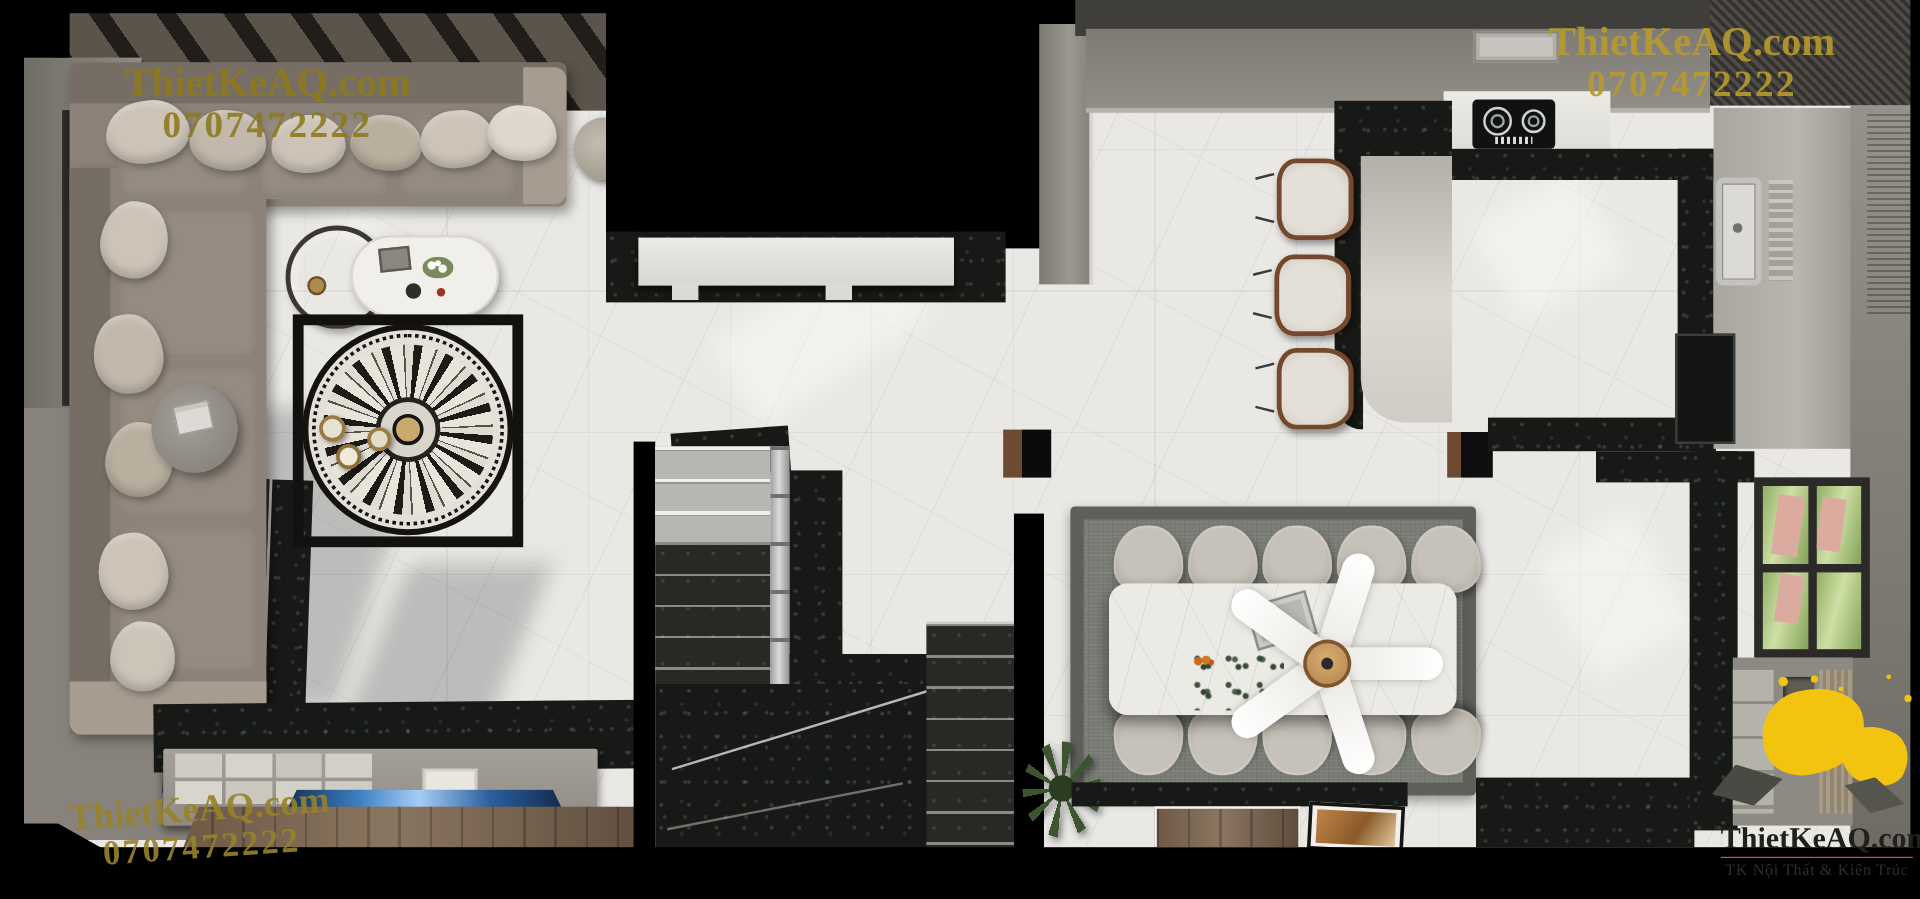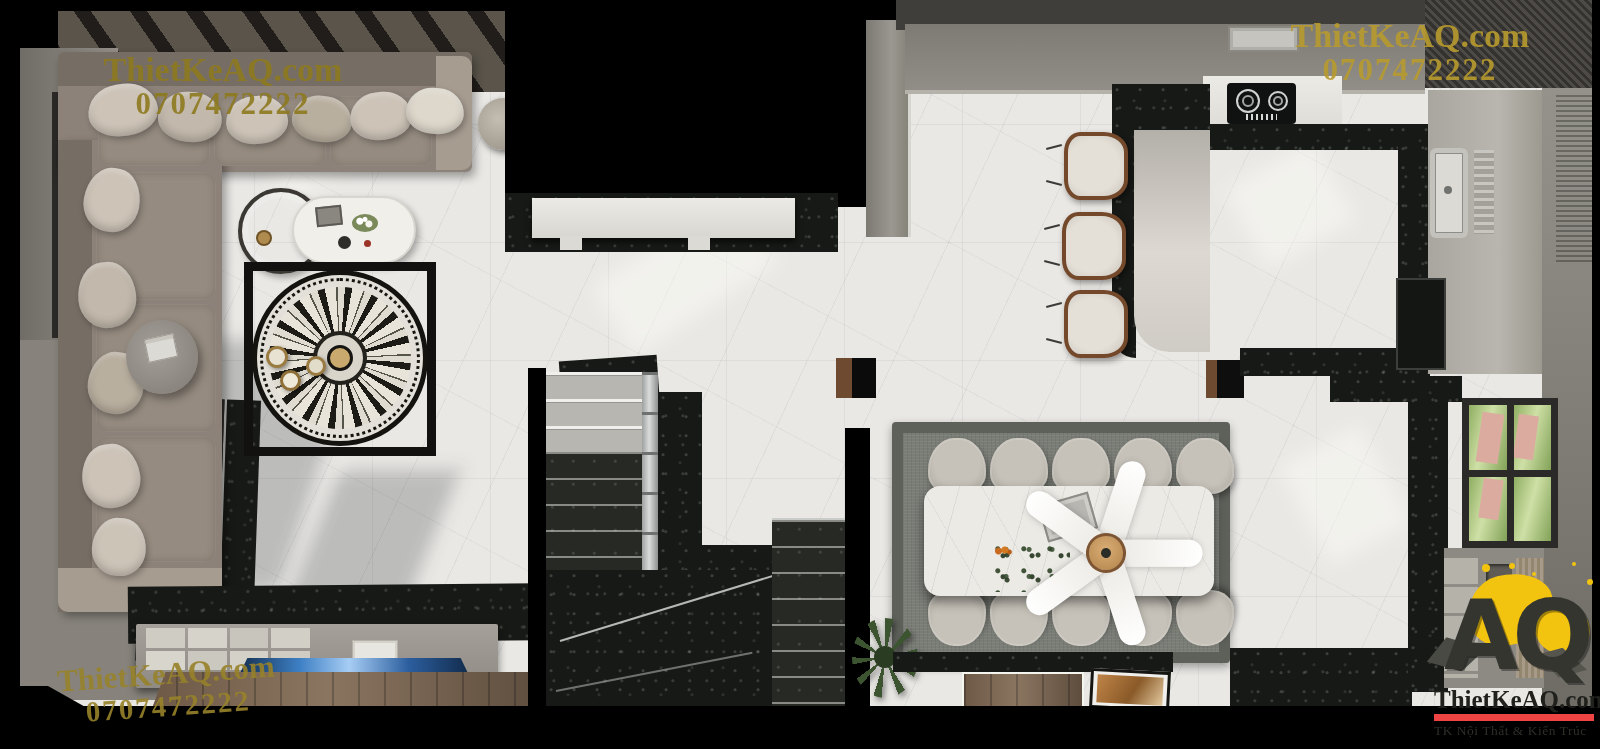--- a/index.html
+++ b/index.html
@@ -319,18 +319,17 @@
     <span class="phone" style="font-size:29px;">0707472222</span>
   </div>
 
   <div class="abs" style="left:1416px;top:578px;width:184px;height:168px;">
     <div class="abs" style="left:52px;top:-4px;width:86px;height:70px;border-radius:48% 62% 55% 45%/60% 50% 58% 44%;background:#f2c410;transform:rotate(-14deg);"></div>
     <div class="abs" style="left:118px;top:28px;width:56px;height:48px;border-radius:60% 42% 55% 50%/50% 58% 44% 60%;background:#f2c410;transform:rotate(20deg);"></div>
     <div class="abs" style="left:66px;top:-14px;width:8px;height:8px;border-radius:50%;background:#f2c410;
       box-shadow:26px -2px 0 -1px #f2c410, 48px 6px 0 -2px #f2c410, 88px -4px 0 -2px #f2c410, 104px 14px 0 -1px #f2c410, 12px 16px 0 -3px #f2c410;"></div>
     <div class="abs" style="left:10px;top:58px;width:60px;height:36px;background:#4a4a44;clip-path:polygon(0 60%,38% 0,100% 48%,55% 100%);transform:rotate(-8deg);"></div>
     <div class="abs" style="left:120px;top:70px;width:52px;height:30px;background:#55554e;clip-path:polygon(0 40%,45% 0,100% 55%,50% 100%);transform:rotate(12deg);"></div>
-    <div class="abs logo-mono" style="left:28px;top:2px;">AQ</div>
     <div class="abs logo-site" style="left:18px;top:108px;width:160px;text-align:center;">ThietKeAQ.com</div>
-    <div class="abs logo-tag" style="left:18px;top:136px;width:160px;border-top:7px solid #ef4444;padding-top:2px;">TK Nội Thất &amp; Kiến Trúc</div>
+    <div class="abs logo-tag" style="left:18px;top:136px;width:160px;text-align:center;border-top:1px solid #ef4444;padding-top:2px;">TK Nội Thất &amp; Kiến Trúc</div>
   </div>
 
 </div>
 
 </body></html>

